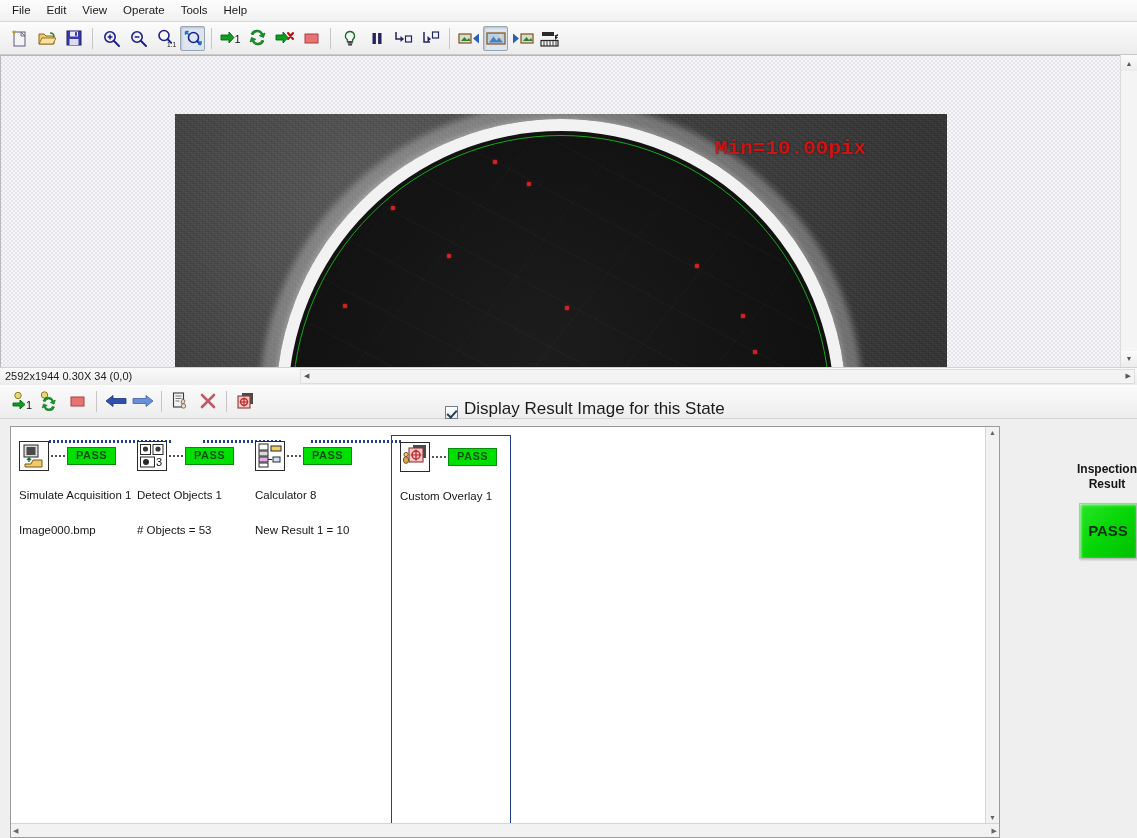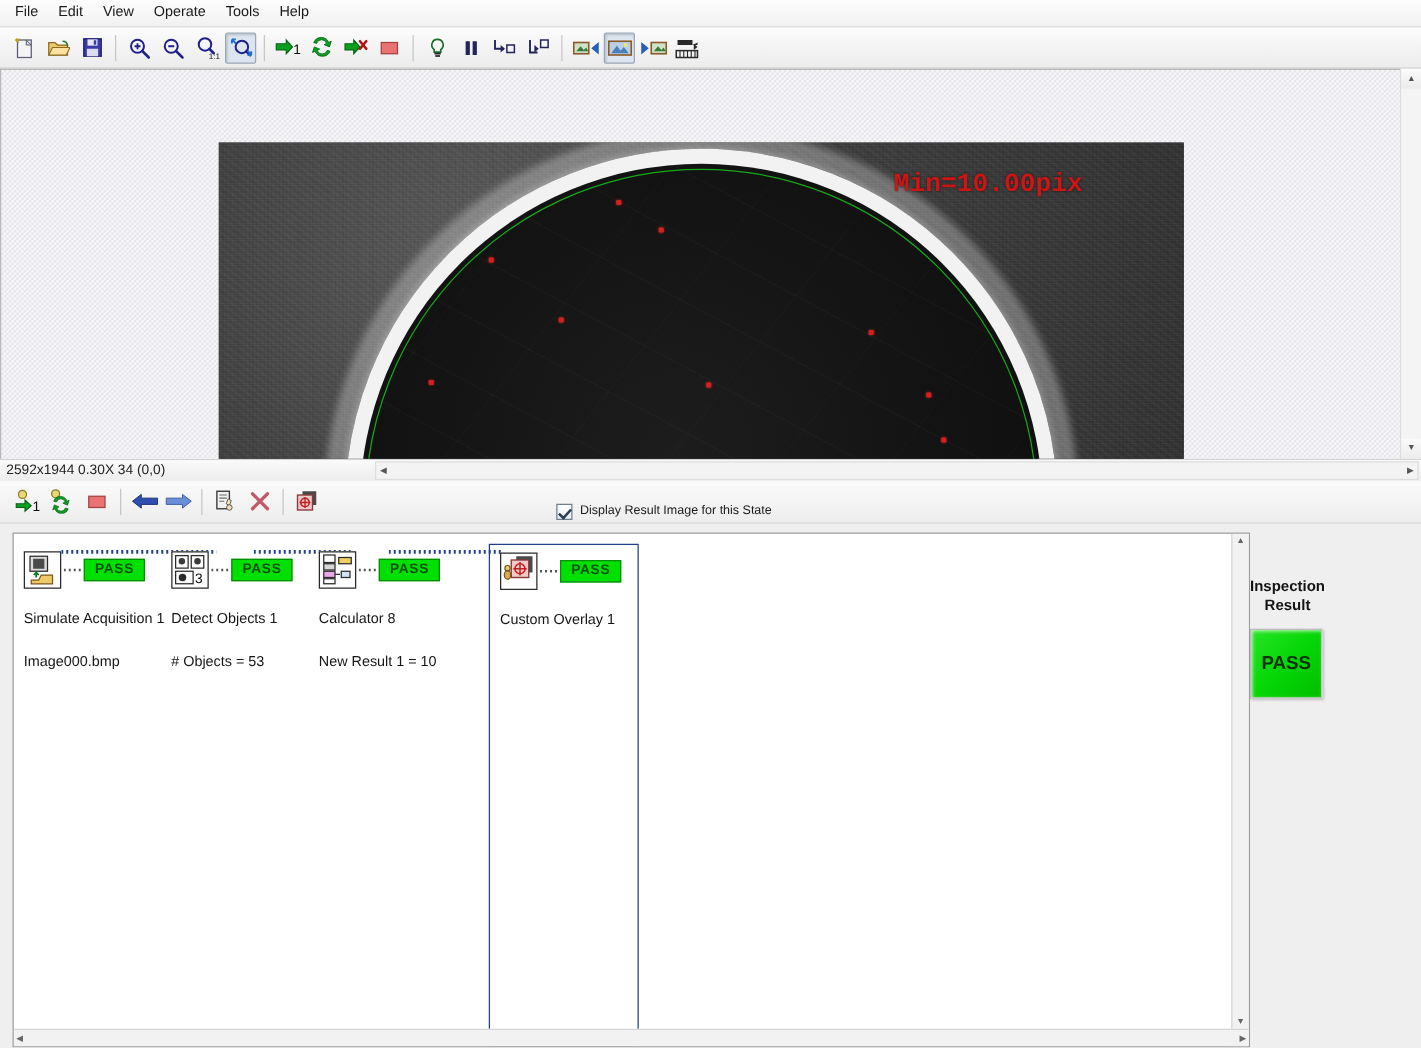--- a/index.html
+++ b/index.html
@@ -221,23 +221,23 @@
 
   
   .lowbar {
     height: 34px; flex: 0 0 34px;
     background: linear-gradient(#fbfbfb,#ededed);
     border-bottom: 1px solid #d3d3d3;
     display: flex; align-items: center;
     padding-left: 10px;
   }
   .chkwrap {
-    display: flex; align-items: flex-start;
+    display: flex; align-items: flex-end;
     margin-left: 186px;
-    font-size: 10px; color: #1b1b1b; margin-top: 16px;
+    font-size: 17px; color: #1b1b1b; margin-top: 16px;
   }
   .chkbox {
     width: 13px; height: 13px;
     border: 1px solid #6f7f8f;
     background: linear-gradient(#ffffff,#e8eef5);
     margin-right: 6px;
     position: relative;
   }
   .chkbox::after {
     content: "";
@@ -327,21 +327,21 @@
     background: #f2f2f2;
     border-top: 1px solid #d5d5d5;
     display: flex; justify-content: space-between; align-items: center;
     font-size: 7px; color: #666; padding: 0 2px;
   }
 
   
   .inspstatus {
     flex: 1 1 auto;
     display: flex; flex-direction: column;
-    align-items: flex-start;
+    align-items: flex-end;
     padding-top: 36px;
   }
   .inspstatus .title {
     font-size: 12px; font-weight: bold; color: #141414;
     text-align: center; line-height: 15px;
   }
   .passbig {
     margin-top: 11px;
     width: 58px; height: 56px;
     background: linear-gradient(135deg,#27e527 0%, #06d606 50%, #00bf00 100%);

